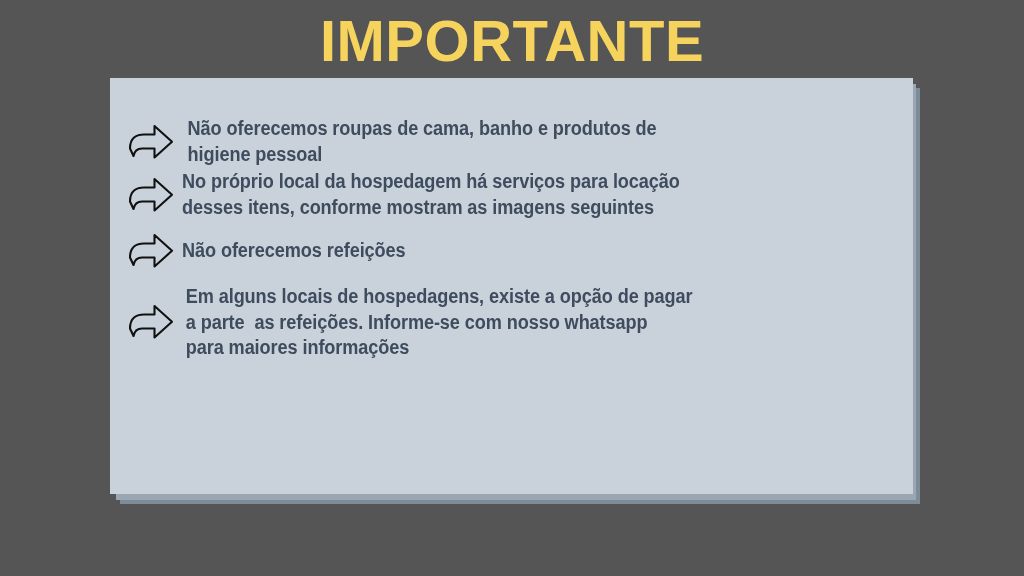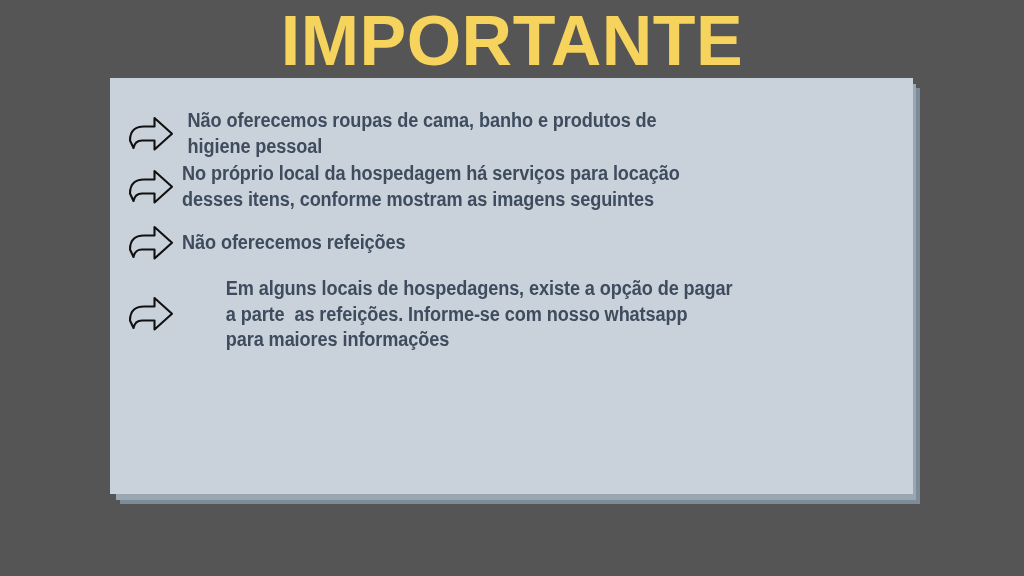--- a/index.html
+++ b/index.html
@@ -22,21 +22,21 @@
     background: #555555;
   }
 
   
   #title {
     position: absolute;
     left: 0;
     top: 8px;
     width: 1024px;
     text-align: center;
-    font-size: 70px;
+    font-size: 58px;
     line-height: 66px;
     font-weight: bold;
     letter-spacing: 0.5px;
     color: #F5D35C;
     font-family: "Liberation Sans", sans-serif;
     white-space: nowrap;
   }
 
   
   #panel-shadow {
@@ -98,24 +98,24 @@
     font-size: 19.5px;
     line-height: 25.5px;
     font-family: "Liberation Sans", sans-serif;
     transform: scaleX(0.93);
     transform-origin: left center;
     white-space: pre-wrap;
     letter-spacing: -0.1px;
   }
 
   
-  .row-1 { margin-top: 16px; }
+  .row-1 { margin-top: 24px; }
   .row-2 { }
   .row-3 { margin-top: 12px; justify-content: flex-end; }
-  .row-4 { margin-top: 14px; gap: 40px; }
+  .row-4 { margin-top: 14px; }
   .row-5 { margin-top: 18px; }
 
   .row-1 .bullet-text { padding-left: 6px; }
   .row-2 .bullet-text { padding-left: 0px; }
   .row-3 .bullet-text { padding-left: 0px; }
   .row-4 .bullet-text { padding-left: 4px; }
   .row-5 .bullet-text { padding-left: 8px; }
 </style>
 </head>
 <body>

